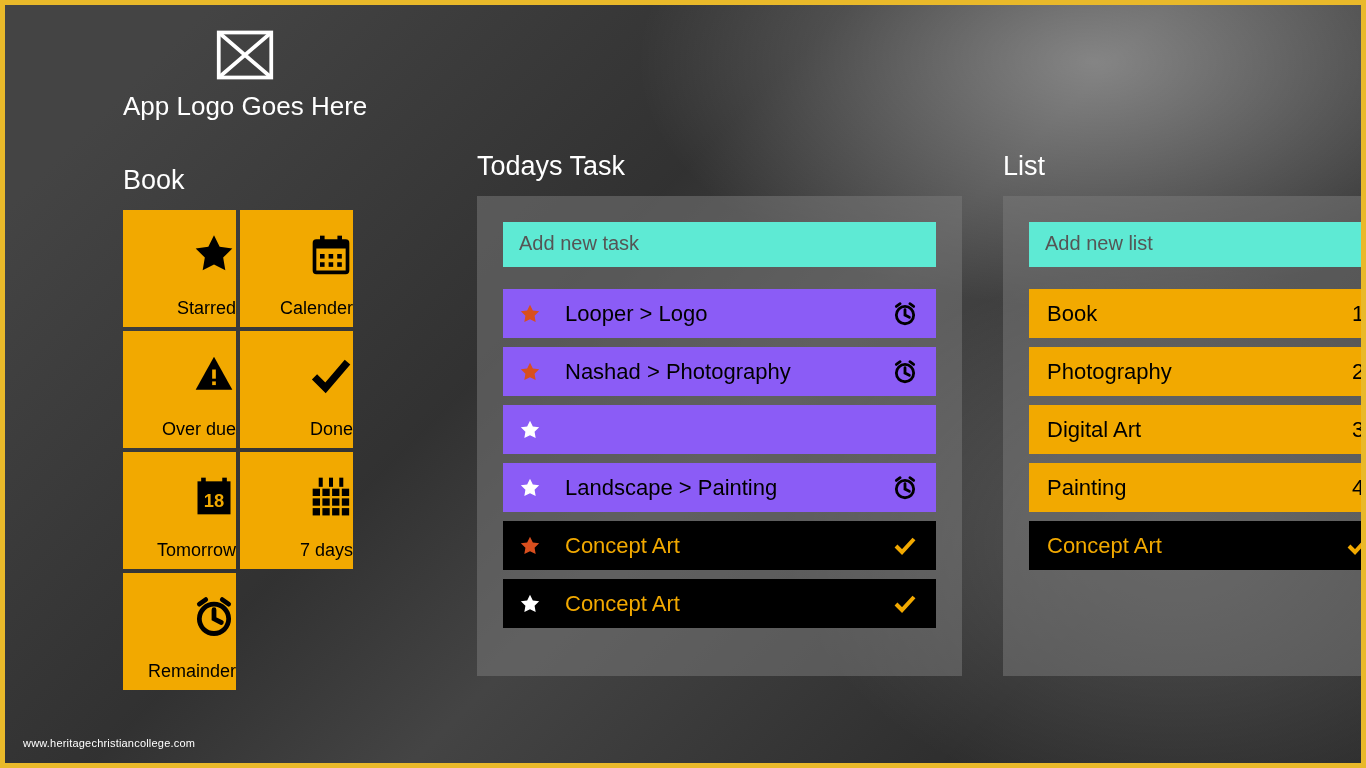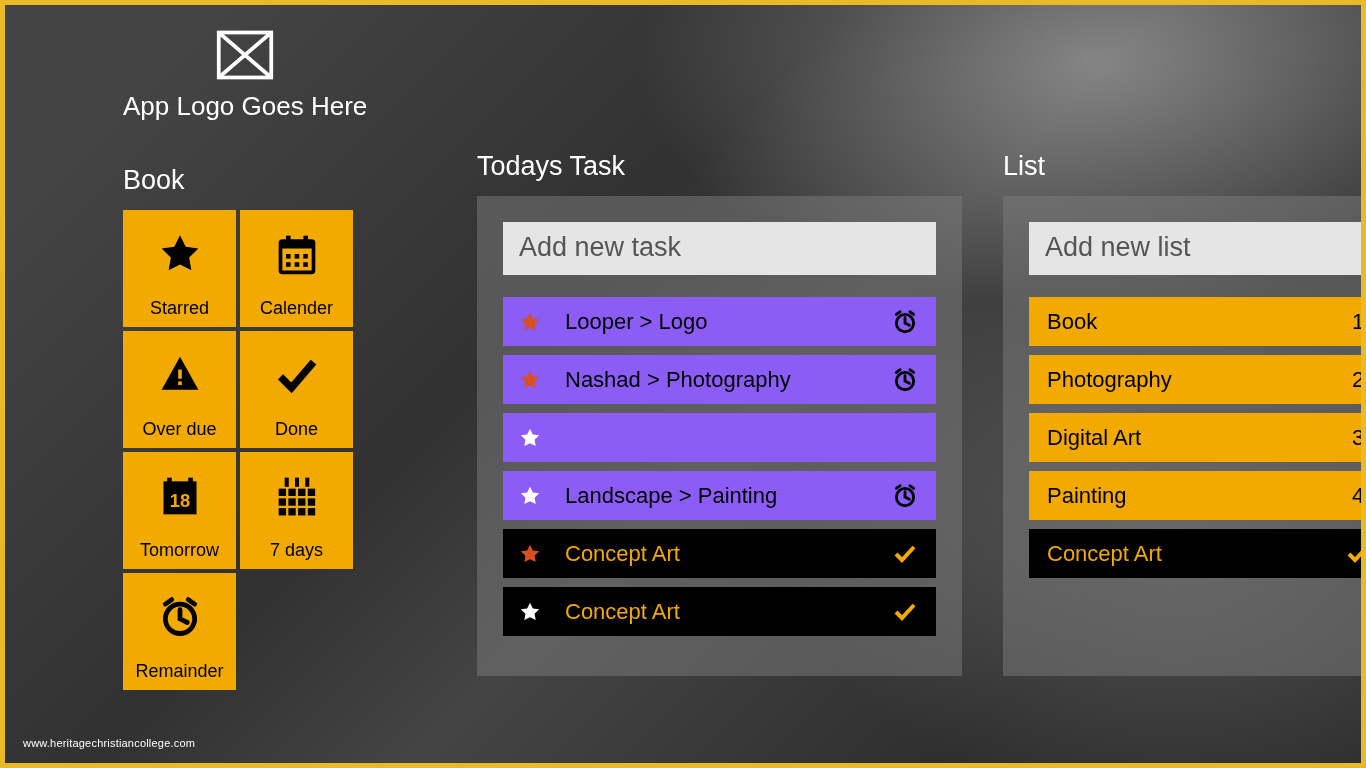--- a/index.html
+++ b/index.html
@@ -21,38 +21,38 @@
   .header-title{ font-size:26px; font-weight:300; margin-top:4px; }
 
   .section-title{ font-size:27px; font-weight:300; margin-bottom:14px; color:#fff; }
 
   
   .book{ position:absolute; left:118px; top:160px; width:245px; }
   .tiles{ display:flex; flex-wrap:wrap; gap:4px; }
   .tile{
     width:113px; height:117px;
     background:#f2a900;
-    display:flex; flex-direction:column; align-items:center; justify-content:flex-end;
+    display:flex; flex-direction:column; align-items:flex-end; justify-content:flex-end;
     padding-bottom:8px;
     cursor:pointer;
     color:#000;
   }
   .tile .ic{ flex:1; display:flex; align-items:center; justify-content:center; }
   .tile-label{ font-size:18px; font-weight:300; color:#000; }
 
   
   .panel{
     background:rgba(122,122,122,.52);
     padding:26px 26px 26px 26px;
   }
   .today{ position:absolute; left:424px; top:146px; width:485px;margin-left:48px; }
   .today .panel{ height:480px; width:485px; }
   .input-row{
-    background:#e5e5e5; color:#555;
-    font-size:27px; font-weight:300;
+    background:#5eead4; color:#555;
+    font-size:20px; font-weight:300;
     padding:10px 16px 12px;
     margin-bottom:22px;
     cursor:text;
   }
   .task{
     display:flex; align-items:center;
     height:49px;
     background:#8b5cf6;
     margin-bottom:9px;
     padding:0 14px 0 14px;

